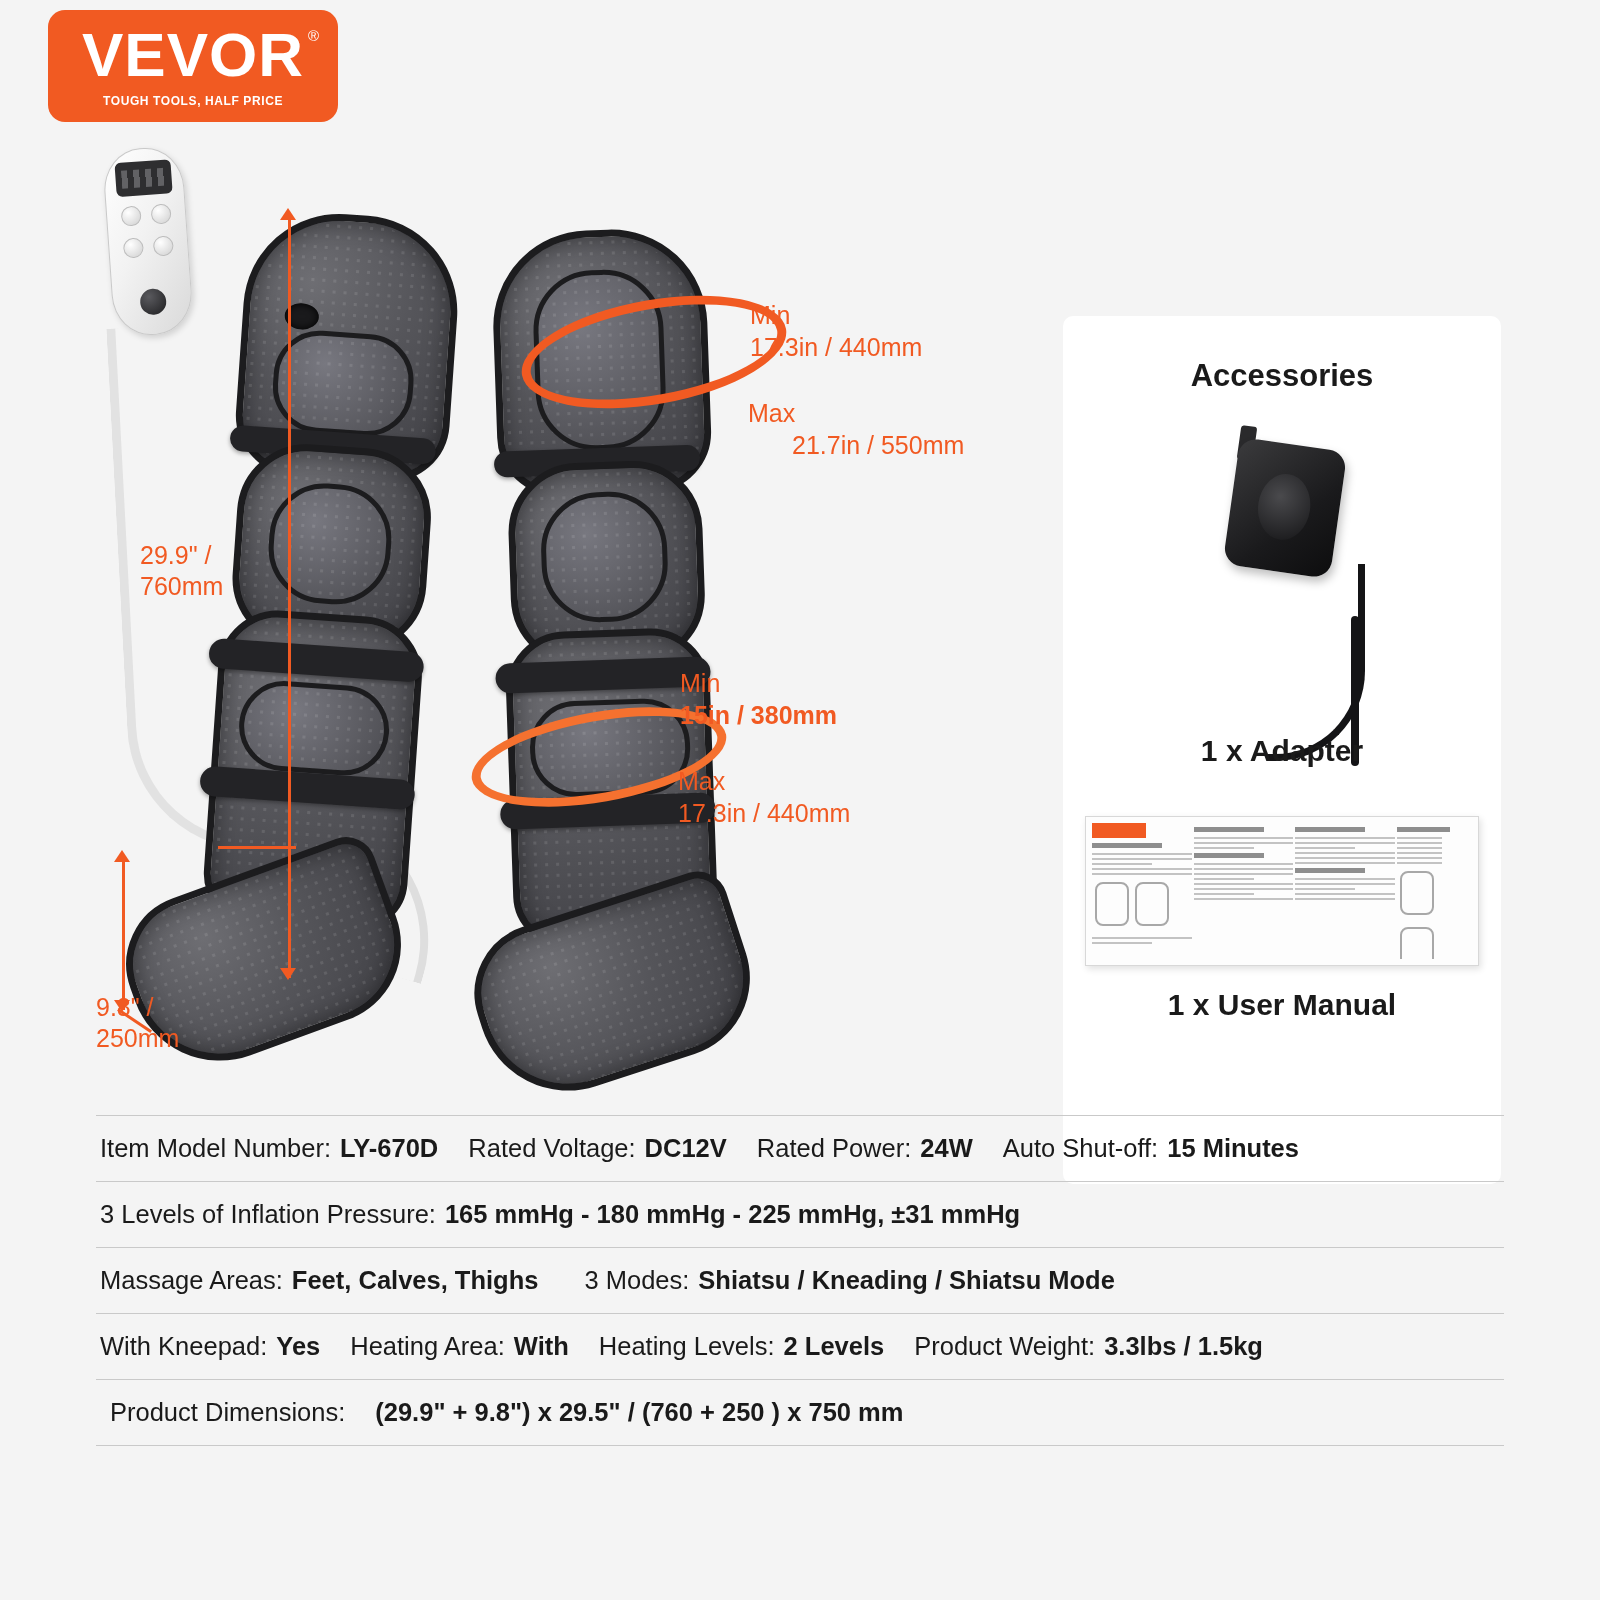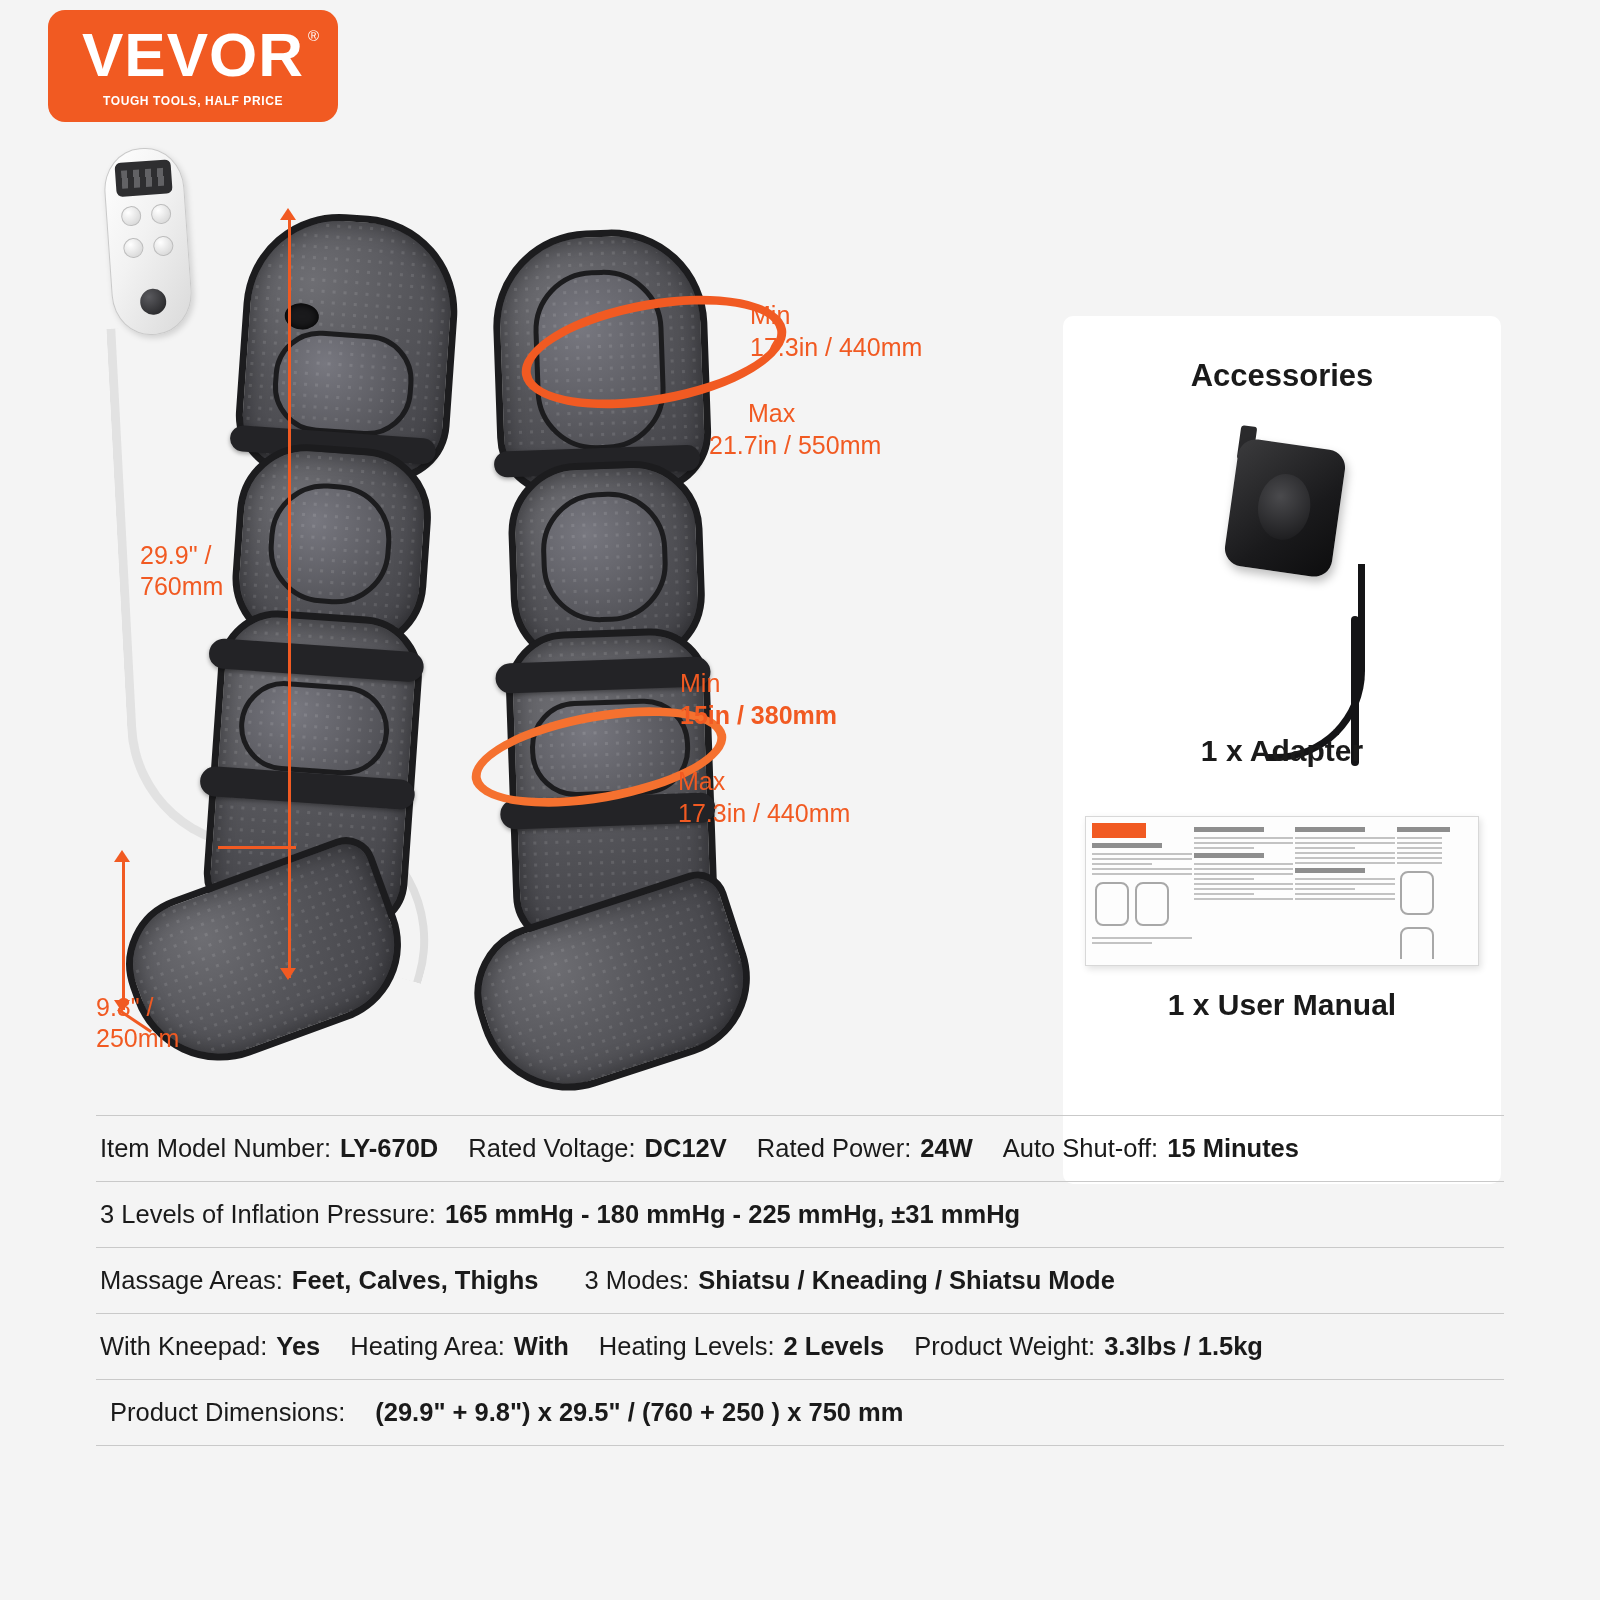--- a/index.html
+++ b/index.html
@@ -462,21 +462,21 @@
 </div>
 
 <div class="meas-label" style="left:140px;top:540px;white-space:pre-line;">29.9" /
 760mm</div>
 <div class="meas-label" style="left:96px;top:992px;white-space:pre-line;">9.8" /
 250mm</div>
 
 <div class="meas-label" style="left:750px;top:300px;">Min</div>
 <div class="meas-label" style="left:750px;top:332px;">17.3in / 440mm</div>
 <div class="meas-label" style="left:748px;top:398px;">Max</div>
-<div class="meas-label" style="left:709px;top:430px;">21.7in / 550mm</div>
+<div class="meas-label" style="left:792px;top:430px;">21.7in / 550mm</div>
 
 <div class="meas-label" style="left:680px;top:668px;">Min</div>
 <div class="meas-label" style="left:680px;top:700px;font-weight:bold;">15in / 380mm</div>
 <div class="meas-label" style="left:678px;top:766px;">Max</div>
 <div class="meas-label" style="left:678px;top:798px;">17.3in / 440mm</div>
 
 <div class="acc-panel">
   <div class="acc-title">Accessories</div>
 
   <div class="adapter-prong"></div>

